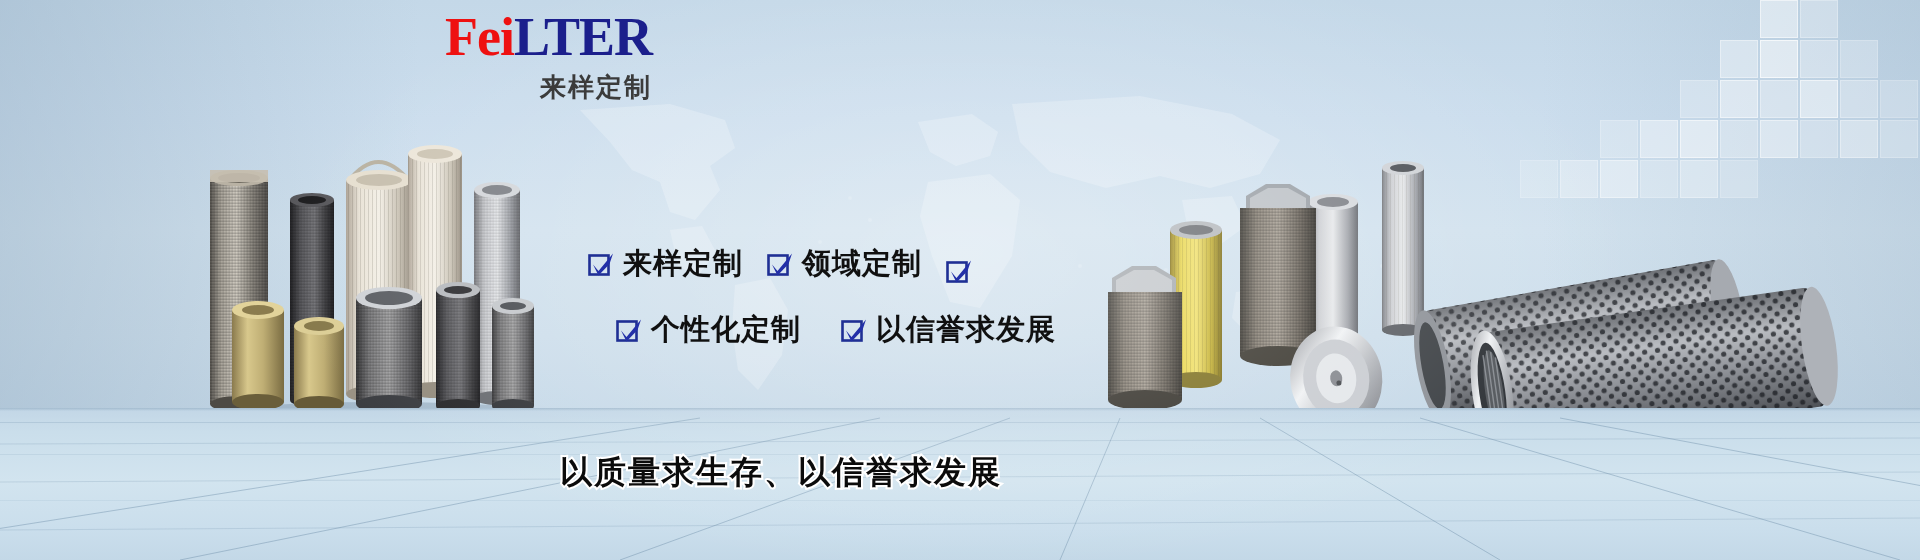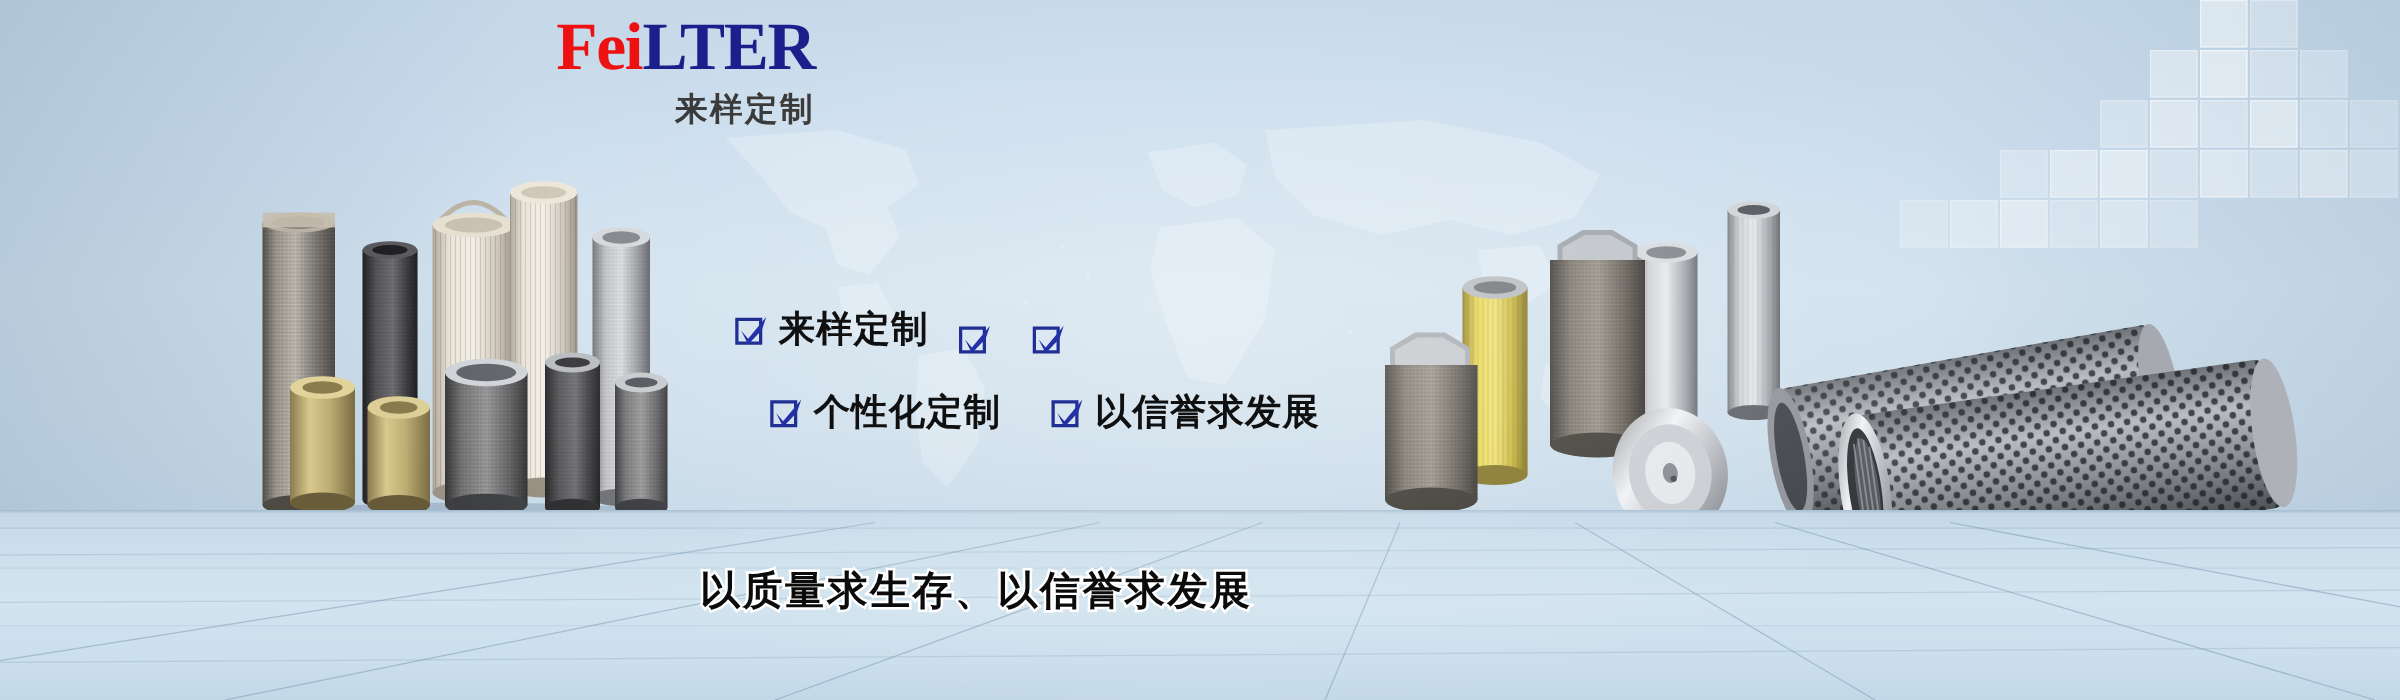--- a/index.html
+++ b/index.html
@@ -460,20 +460,21 @@
         </span>
         <span class="flabel">来样定制</span>
       </div>
       <div class="fitem">
         <span class="chk">
           <svg width="26" height="26" viewBox="0 0 26 26">
             <rect x="1.5" y="4.5" width="19" height="19" fill="none" stroke="#1f2f94" stroke-width="2.6"></rect>
             <path d="M5,13.5 L10.5,20 L25,2.5 L21.5,13 L10.5,24.5 Z" fill="#2330a8"></path>
           </svg>
         </span>
+        <span class="flabel">领域定制</span>
       </div>
       <div class="fitem">
         <span class="chk">
           <svg width="26" height="26" viewBox="0 0 26 26">
             <rect x="1.5" y="4.5" width="19" height="19" fill="none" stroke="#1f2f94" stroke-width="2.6"></rect>
             <path d="M5,13.5 L10.5,20 L25,2.5 L21.5,13 L10.5,24.5 Z" fill="#2330a8"></path>
           </svg>
         </span>
       </div>
     </div>

